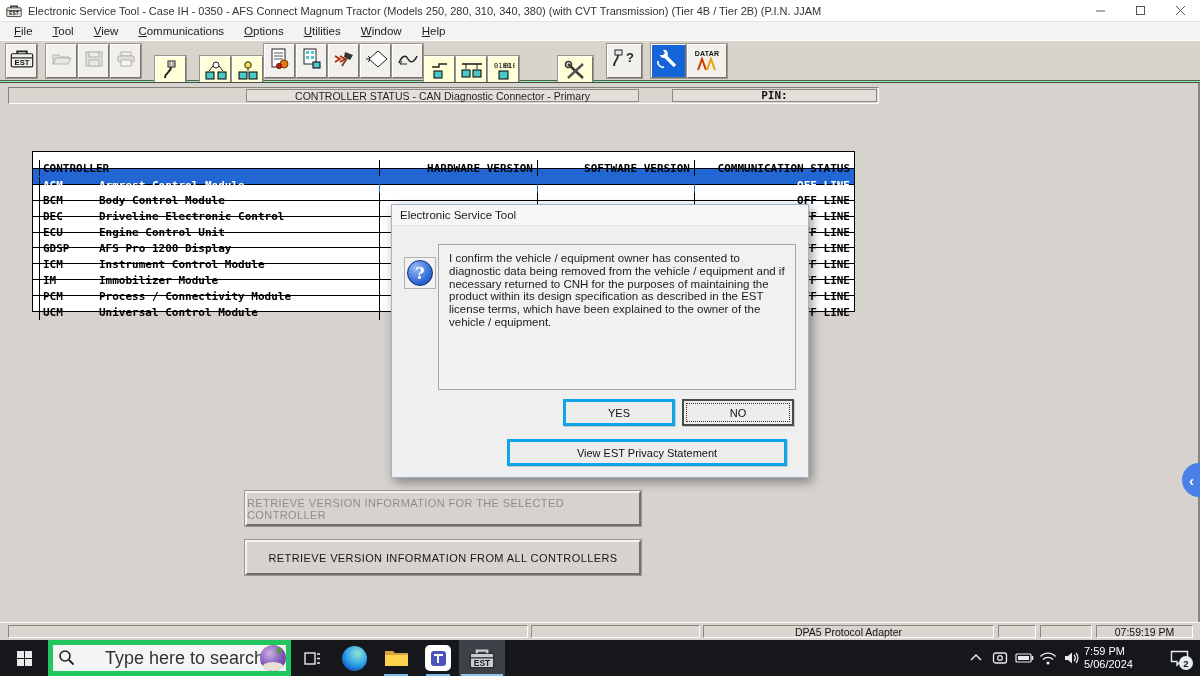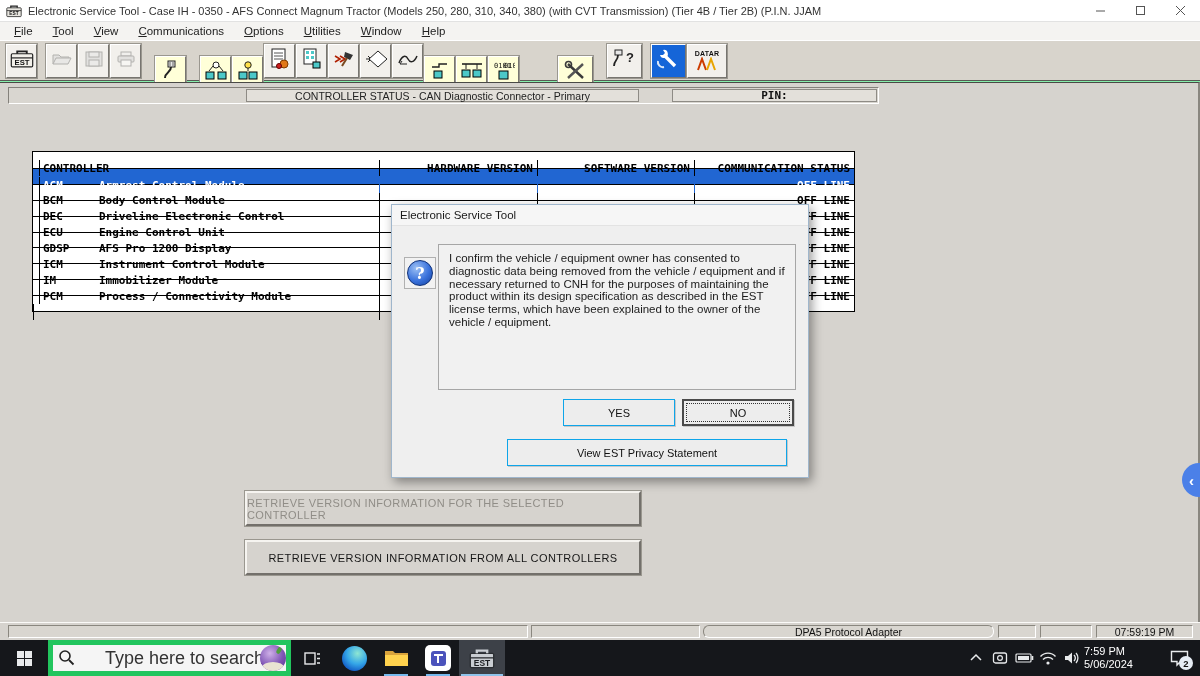--- a/index.html
+++ b/index.html
@@ -53,32 +53,32 @@
   .bigbtn { position:absolute; left:245px; width:396px; height:35px; background:#d6d3ce; border:2px solid; border-color:#f6f4f0 #73706b #73706b #f6f4f0; outline:1px solid #9a978f; display:flex; align-items:center; justify-content:center; font-size:11px; letter-spacing:.4px; color:#171717; }
   .bigbtn.disabled { color:#908d87; }
   #retrieve-selected { top:408px; } #retrieve-all { top:457px; }
 
   
   .dialog { position:absolute; left:391px; top:101px; width:418px; height:274px; background:#efefef; border:1px solid #9fb6cc; box-shadow:3px 4px 10px rgba(0,0,0,.4);margin-top:20px; }
   .dlg-title { height:21px; background:#f6f6f6; border-bottom:1px solid #e3e3e3; font-size:11.5px; color:#1a1a1a; display:flex; align-items:center; padding-left:8px; }
   .qbtn { position:absolute; left:12px; top:52px; width:32px; height:32px; background:#f2f2f2; border:1px solid #b0b0b0; display:flex; align-items:center; justify-content:center; }
   .qball { width:26px; height:26px; border-radius:50%; background:radial-gradient(circle at 35% 30%, #9cc0f4, #3a72dc 55%, #123f9e); border:1px solid #0d2f78; color:#fff; font-weight:bold; font-size:16px; display:flex; align-items:center; justify-content:center; font-family:"DejaVu Serif",serif; }
   .dlg-msgbox { position:absolute; left:46px; top:39px; width:358px; height:146px; background:#f1f1f1; border:1px solid #a6a6a6; padding:7px 10px; font-size:11.5px; line-height:12.8px; color:#1b1b1b; }
-  .dbtn { position:absolute; height:27px; background:#ededed; border:1px solid #0ea5e9; box-shadow:1px 1px 0 #c8c8c8; display:flex; align-items:center; justify-content:center; font-size:11px; color:#111; }
+  .dbtn { position:absolute; height:27px; background:#ededed; border:3px solid #0ea5e9; box-shadow:1px 1px 0 #c8c8c8; display:flex; align-items:center; justify-content:center; font-size:11px; color:#111; }
   #dlg-yes { left:171px; top:194px; width:112px; }
   #dlg-no  { left:290px; top:194px; width:112px; border:2px solid #4a4a4a; outline:1px dotted #333; outline-offset:-5px; }
   #dlg-privacy { left:115px; top:234px; width:280px; }
 
   
   .edge-chev { position:absolute; left:1182px; top:380px; width:36px; height:34px; border-radius:17px; background:#4b80e8; color:#fff; display:flex; align-items:center; padding-left:7px; font-size:15px; font-weight:bold; }
 
   
   .statusbar { position:absolute; left:0; top:622px; width:1200px; height:18px; background:#d6d3ce; border-top:1px solid #fbfaf8; }
   .sb { position:absolute; top:2px; height:13px; border:1px solid; border-color:#8a877f #ffffff #ffffff #8a877f; font-size:10.5px; color:#111; display:flex; align-items:center; justify-content:center; background:#d9d6d0; }
-  .sb1{left:8px;width:520px;} .sb2{left:531px;width:169px;} .sb3{left:703px;width:291px;border-radius:6px;} .sb4{left:998px;width:38px;} .sb5{left:1040px;width:52px;} .sb6{left:1096px;width:97px;}
+  .sb1{left:8px;width:520px;} .sb2{left:531px;width:169px;} .sb3{left:703px;width:291px;} .sb4{left:998px;width:38px;} .sb5{left:1040px;width:52px;} .sb6{left:1096px;width:97px;}
 
   
   .taskbar { position:absolute; left:0; top:640px; width:1200px; height:36px; background:#15171b; display:flex; align-items:center; }
   .tb-item { height:36px; display:flex; align-items:center; justify-content:center; position:relative; }
   .tb-start { width:48px; }
   .winlogo { display:grid; grid-template-columns:7px 7px; grid-template-rows:7px 7px; gap:1px; }
   .winlogo span { background:#e8eaec; }
   .tb-search { width:243px; height:36px; position:relative; }
   .tb-search input { width:100%; height:100%; border:5px solid #22c55e; background:#f5f5f5; font-size:18px; color:#222; padding-left:52px; font-family:"Liberation Sans",sans-serif; }
   .tb-search input::placeholder { color:#333; }
@@ -371,20 +371,24 @@
       <div class="trow">
         <div class="td c1">
             <span class="abbr">PCM</span>
             <span>Process / Connectivity Module</span>
           </div>
         <div class="td r"></div>
         <div class="td r"></div>
         <div class="td r">OFF LINE</div>
       </div>
       <div class="trow">
+        <div class="td c1">
+            <span class="abbr">UCM</span>
+            <span>Universal Control Module</span>
+          </div>
         <div class="td r"></div>
         <div class="td r"></div>
         <div class="td r">OFF LINE</div>
       </div>
     </div>
 
     <div class="bigbtn" id="retrieve-all">RETRIEVE VERSION INFORMATION FROM ALL CONTROLLERS</div>
     <div class="bigbtn disabled" id="retrieve-selected">RETRIEVE VERSION INFORMATION FOR THE SELECTED CONTROLLER</div>
 
     <div class="dialog">

